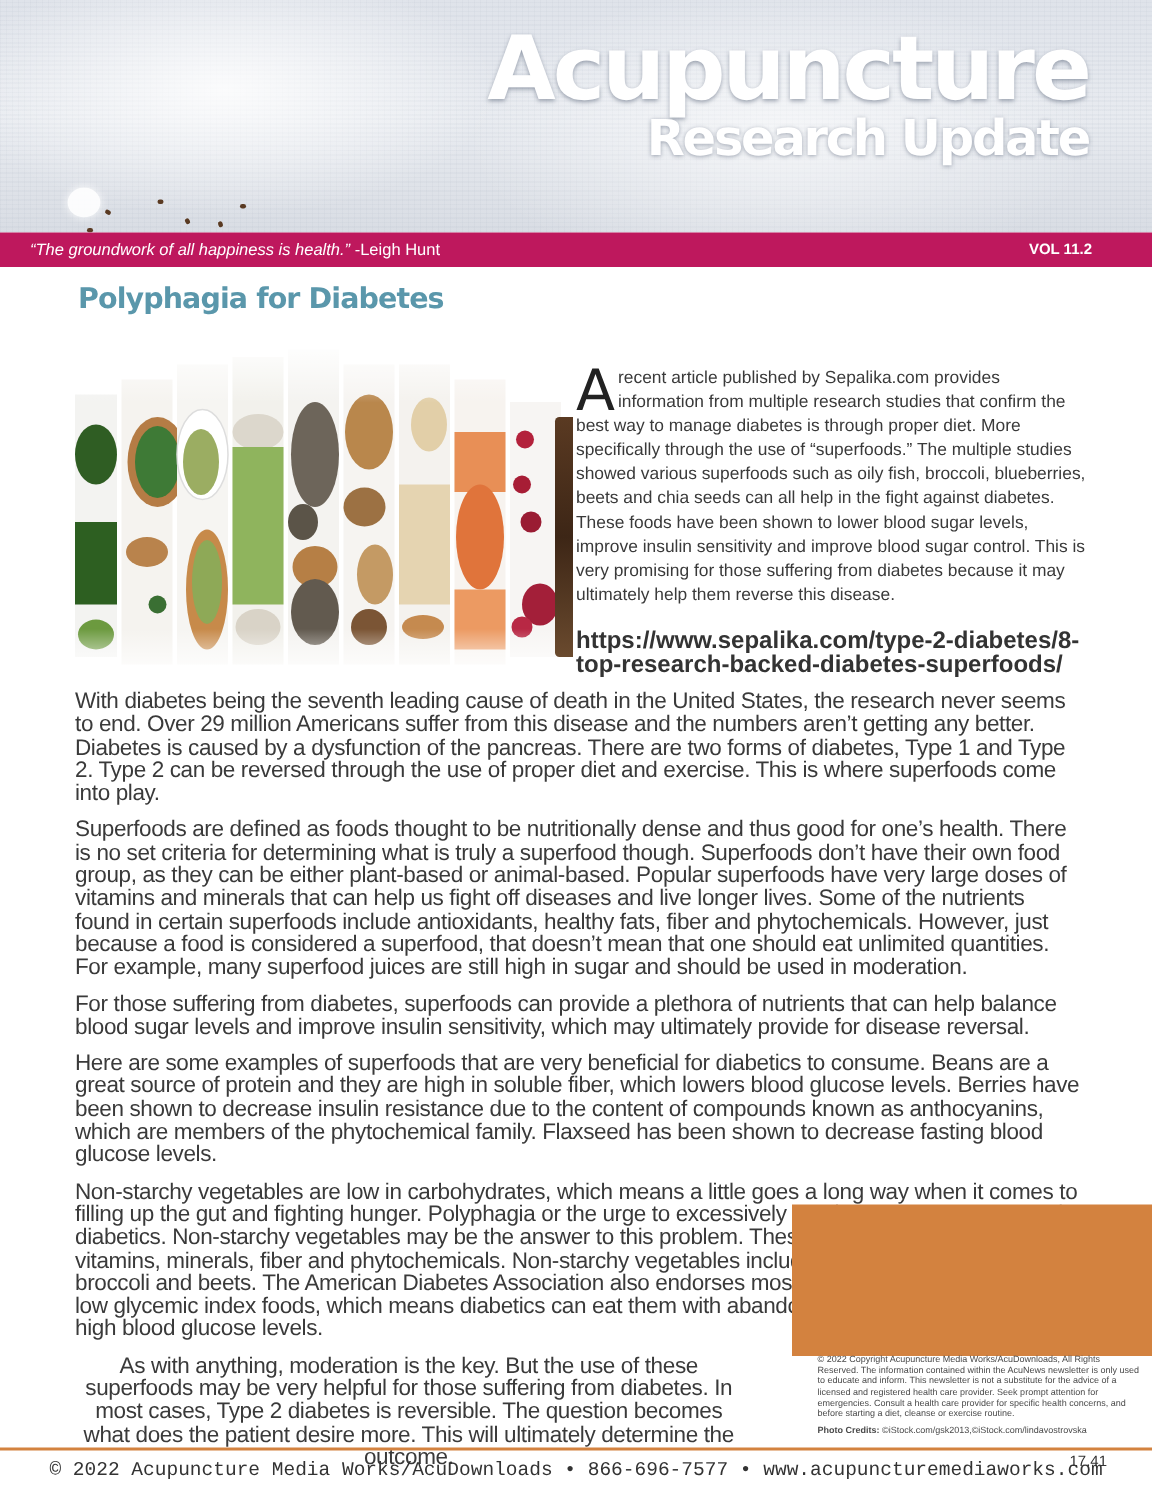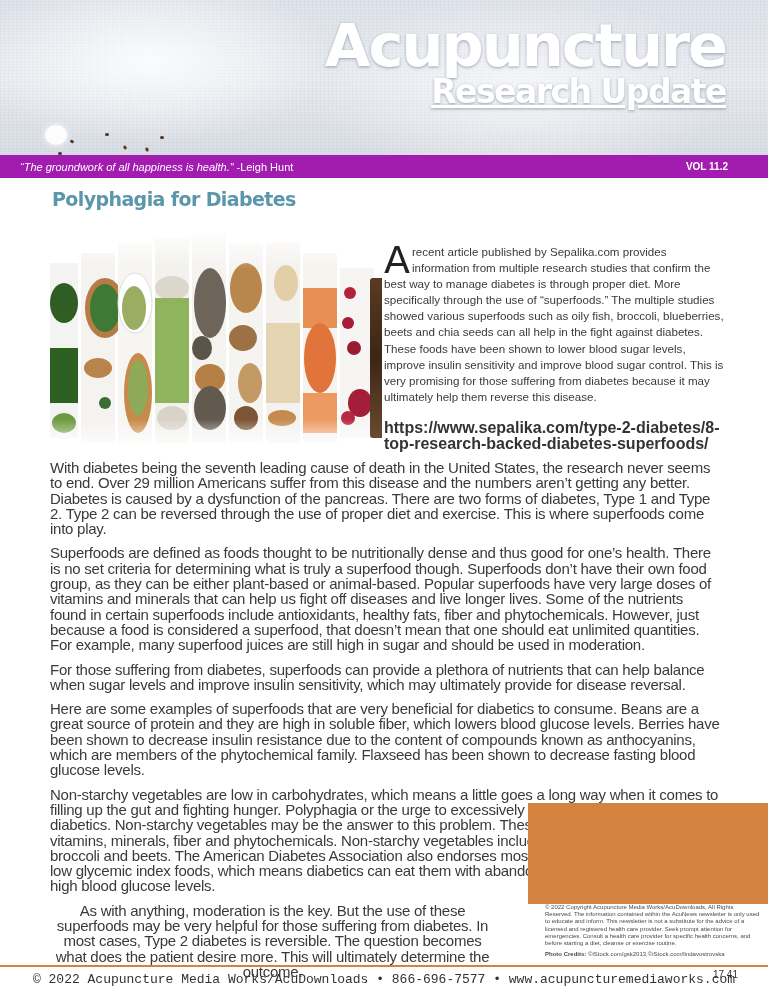--- a/index.html
+++ b/index.html
@@ -19,25 +19,25 @@
   .masthead .speck { position: absolute; width: 4px; height: 3px; border-radius: 2px; background: #5a3a22; }
   .masthead .glass { position: absolute; left: 45px; top: 125px; width: 22px; height: 20px; border-radius: 50%;
     background: rgba(255,255,255,0.9); box-shadow: 0 0 6px rgba(255,255,255,0.9); }
   .brand-title {
     position: absolute; right: 42px; top: 20px; text-align: right;
     font-family: "DejaVu Sans", sans-serif; font-weight: bold; color: #ffffff;
     text-shadow: 0 1px 3px rgba(90,100,120,0.55);
     letter-spacing: -2px;
   }
   .brand-title .line1 { font-size: 59px; line-height: 52px; display: block; }
-  .brand-title .line2 { font-size: 33px; line-height: 40px; display: block; letter-spacing: -1.5px; text-decoration: underline; }
+  .brand-title .line2 { font-size: 33px; line-height: 40px; display: block; letter-spacing: -1.5px; }
 
   .quote-bar {
     position: absolute; left: 0; top: 155px; width: 768px; height: 23px;
-    background: #a21caf; color: #ffffff; font-size: 11px;
+    background: #be185d; color: #ffffff; font-size: 11px;
     display: flex; align-items: center; justify-content: space-between; padding: 0 40px 0 20px;
   }
   .quote-bar .quote { font-style: italic; }
   .quote-bar .quote .author { font-style: normal; }
   .quote-bar .vol { font-weight: bold; font-size: 10px; }
 
   .article-title {
     position: absolute; left: 52px; top: 188px;
     font-family: "DejaVu Sans", sans-serif; font-weight: bold; font-size: 19px; letter-spacing: -0.6px;
     color: #5a97ab;
@@ -168,21 +168,21 @@
 </div>
 
 <div class="intro">
   <span class="dropcap">A</span><span>recent article published by Sepalika.com provides information from multiple research studies that confirm the best way to manage diabetes is through proper diet. More specifically through the use of “superfoods.” The multiple studies showed various superfoods such as oily fish, broccoli, blueberries, beets and chia seeds can all help in the fight against diabetes. These foods have been shown to lower blood sugar levels, improve insulin sensitivity and improve blood sugar control. This is very promising for those suffering from diabetes because it may ultimately help them reverse this disease.</span>
 </div>
 <a class="intro-link">https://www.sepalika.com/type-2-diabetes/8-top-research-backed-diabetes-superfoods/</a>
 
 <div class="body-text">
   <p>With diabetes being the seventh leading cause of death in the United States, the research never seems to end. Over 29 million Americans suffer from this disease and the numbers aren’t getting any better.  Diabetes is caused by a dysfunction of the pancreas. There are two forms of diabetes, Type 1 and Type 2.  Type 2 can be reversed through the use of proper diet and exercise. This is where superfoods come into play.</p>
   <p>Superfoods are defined as foods thought to be nutritionally dense and thus good for one’s health. There is no set criteria for determining what is truly a superfood though. Superfoods don’t have their own food group, as they can be either plant-based or animal-based. Popular superfoods have very large doses of vitamins and minerals that can help us fight off diseases and live longer lives. Some of the nutrients found in certain superfoods include antioxidants, healthy fats, fiber and phytochemicals. However, just because a food is considered a superfood, that doesn’t mean that one should eat unlimited quantities. For example, many superfood juices are still high in sugar and should be used in moderation.</p>
-  <p>For those suffering from diabetes, superfoods can provide a plethora of nutrients that can help balance when sugar levels and improve insulin sensitivity, which may ultimately provide for disease reversal.</p>
+  <p>For those suffering from diabetes, superfoods can provide a plethora of nutrients that can help balance blood sugar levels and improve insulin sensitivity, which may ultimately provide for disease reversal.</p>
   <p>Here are some examples of superfoods that are very beneficial for diabetics to consume. Beans are a great source of protein and they are high in soluble fiber, which lowers blood glucose levels. Berries have been shown to decrease insulin resistance due to the content of compounds known as anthocyanins, which are members of the phytochemical family. Flaxseed has been shown to decrease fasting blood glucose levels.</p>
   <p style="margin-bottom:9px;">Non-starchy vegetables are low in carbohydrates, which means a little goes a long way when it comes to filling up the gut and fighting hunger. Polyphagia or the urge to excessively eat, is a common symptom in diabetics. Non-starchy vegetables may be the answer to this problem. These veggies are also high in vitamins, minerals, fiber and phytochemicals. Non-starchy vegetables include artichokes, asparagus, broccoli and beets. The American Diabetes Association also endorses most non-starchy vegetables as low glycemic index foods, which means diabetics can eat them with abandon and still avoid excessively high blood glucose levels.</p>
   <p class="narrow" style="width:445px;text-align:center;">As with anything, moderation is the key. But the use of these superfoods may be very helpful for those suffering from diabetes. In most cases, Type 2 diabetes is reversible. The question becomes what does the patient desire more. This will ultimately determine the outcome.</p>
 </div>
 
 <div class="orange-box"></div>
 
 <div class="legal">
   <div>© 2022 Copyright Acupuncture Media Works/AcuDownloads, All Rights Reserved. The information contained within the AcuNews newsletter is only used to educate and inform. This newsletter is not a substitute for the advice of a licensed and registered health care provider. Seek prompt attention for emergencies. Consult a health care provider for specific health concerns, and before starting a diet, cleanse or exercise routine.</div>
   <div class="credits"><b>Photo Credits: </b><span>©iStock.com/gsk2013,©iStock.com/lindavostrovska</span></div>

